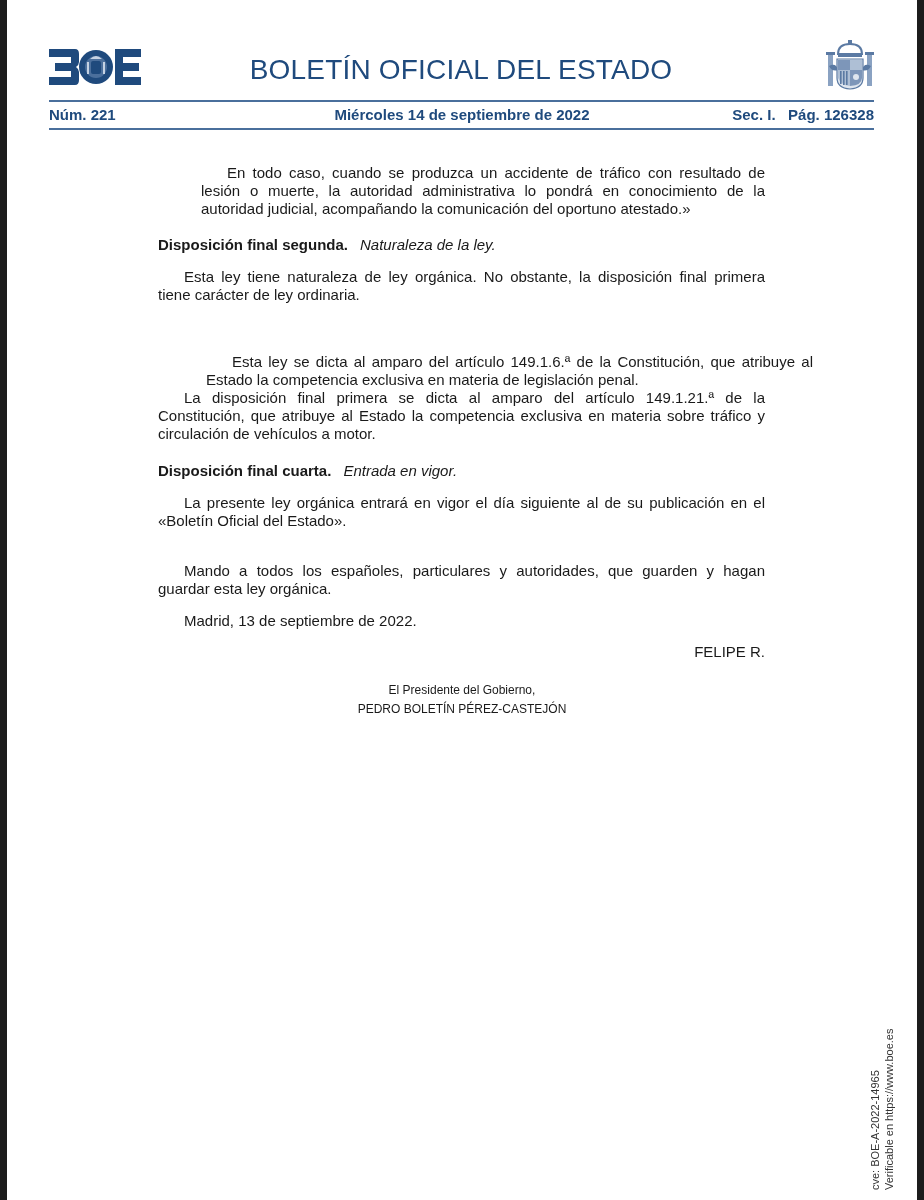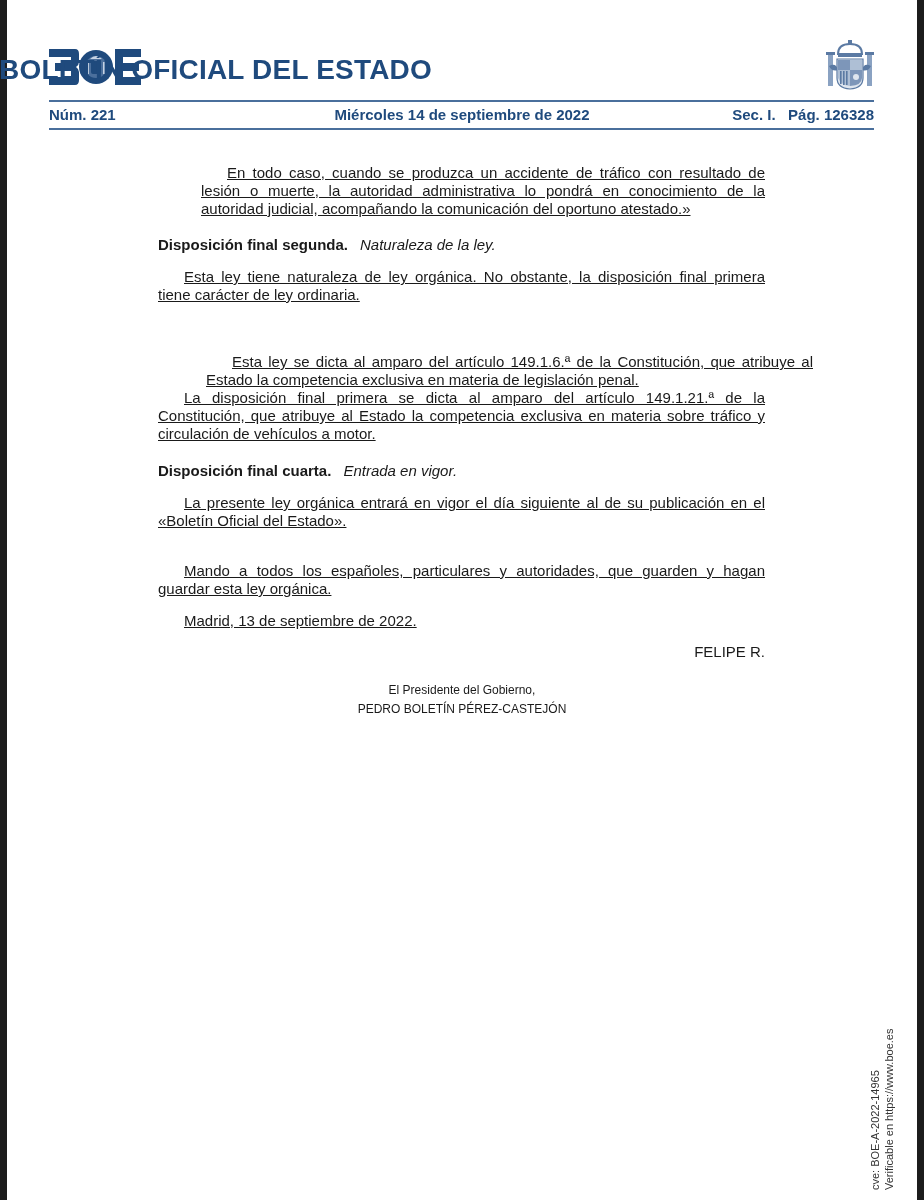--- a/index.html
+++ b/index.html
@@ -9,22 +9,22 @@
       font-family: "Liberation Sans", sans-serif;
     }
     .page {
       position: absolute; left: 7px; top: 0; width: 910px; height: 1200px;
       background: #ffffff;
     }
     .logo-boe {
       position: absolute; left: 49px; top: 49px; width: 92px; height: 36px;
     }
     .masthead {
-      position: absolute; left: 0; top: 50px; width: 924px; text-align: left;
-      font-weight: bold; font-size: 28px; color: #1f4a7d; letter-spacing: 0.2px;
+      position: absolute; left: 0; top: 50px; width: 924px; text-align: center;
+      font-weight: normal; font-size: 28px; color: #1f4a7d; letter-spacing: 0.2px;
       line-height: 40px;
     }
     .masthead span { position: relative; left: -1px; }
     .coat {
       position: absolute; left: 826px; top: 40px; width: 48px; height: 50px;
     }
     .rule { position: absolute; left: 49px; width: 825px; height: 2px; background: #4a6f9c; }
     .rule.r1 { top: 100px; }
     .rule.r2 { top: 128px; }
     .meta {
@@ -34,21 +34,21 @@
     .meta.num { left: 49px; }
     .meta.date { left: 0; width: 924px; text-align: center; }
     .meta.date span { position: relative; left: 0px; }
     .meta.sec { right: 50px; text-align: right; white-space: pre; }
 
     .body-text {
       position: absolute; color: #1a1a1a; font-size: 15px; line-height: 18px;
       text-align: justify;
     }
     .p { position: absolute; left: 158px; width: 607px; }
-    .indent { text-indent: 26px; text-decoration: underline; }
+    .indent { text-indent: 26px; }
     .quote { left: 201px; width: 564px; }
     .heading { font-weight: bold; }
     .heading i { font-weight: normal; font-style: italic; margin-left: 12px; }
     .right { text-align: right; }
     .center-small {
       position: absolute; left: 250px; width: 424px; text-align: center;
       font-size: 12px; line-height: 18px; color: #1a1a1a;
     }
     .vertical {
       position: absolute; left: 868px; top: 1190px; transform-origin: 0 0;

